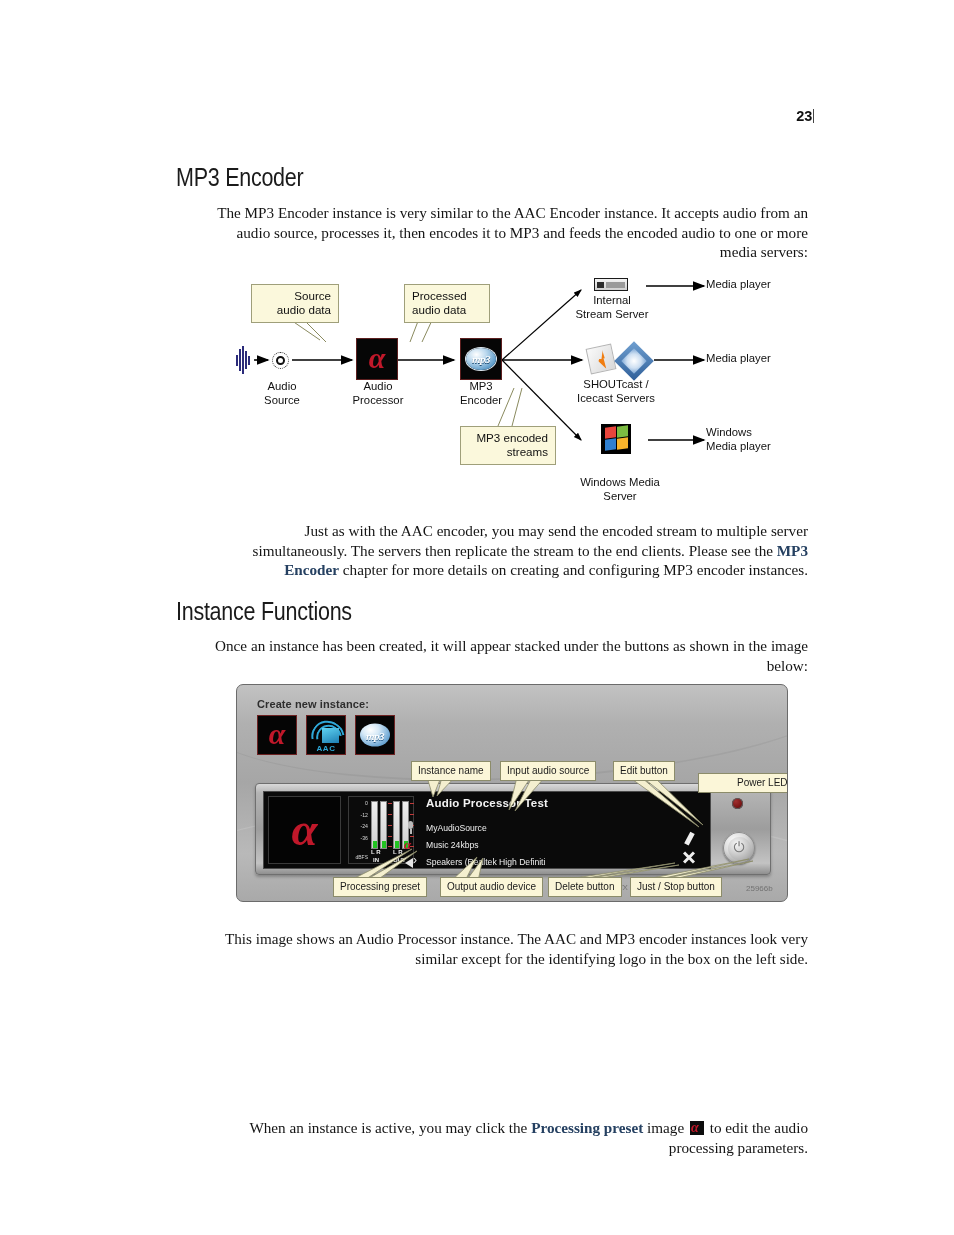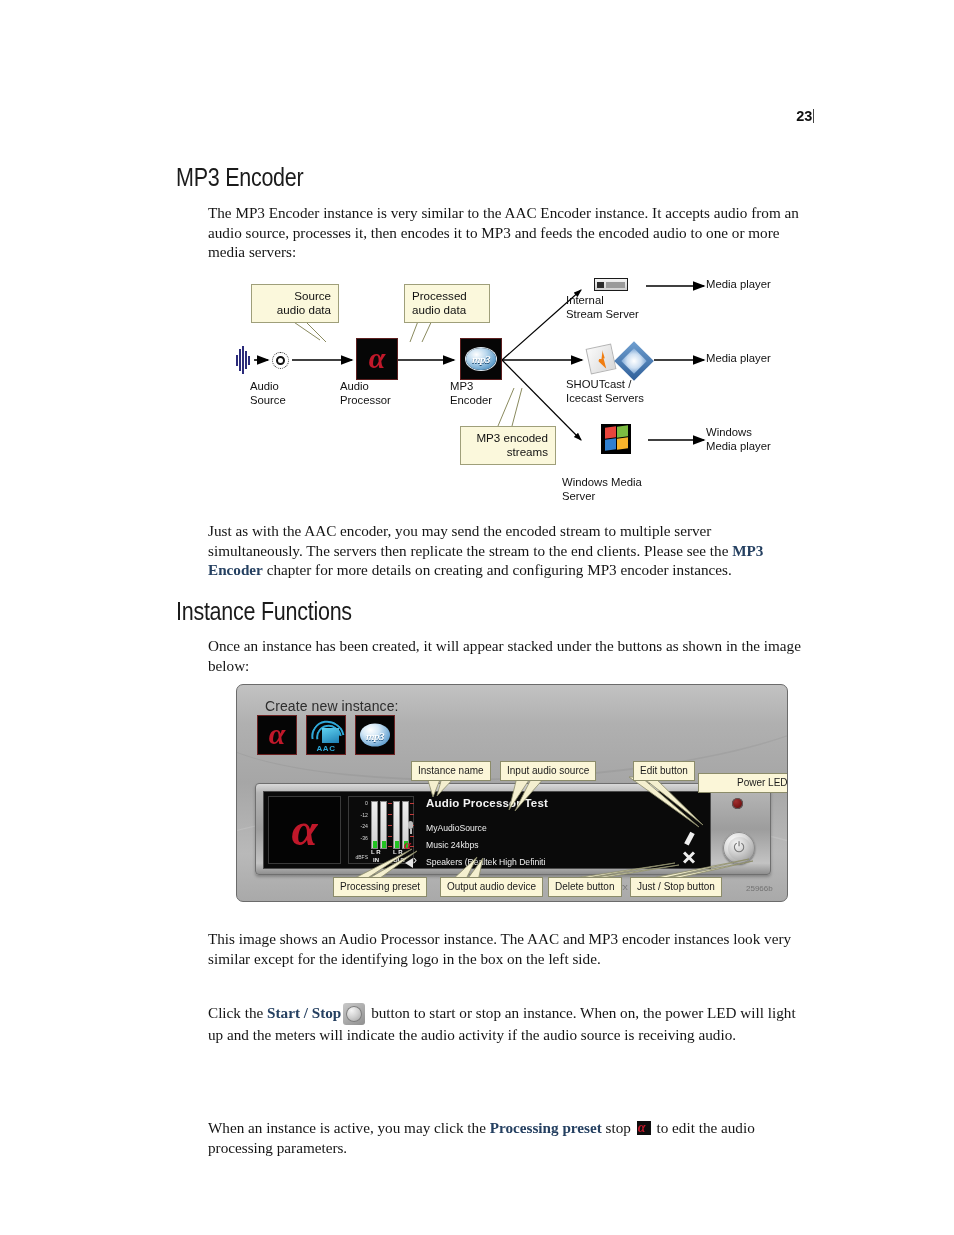--- a/index.html
+++ b/index.html
@@ -56,21 +56,21 @@
   
   p.body {
     position: absolute;
     margin: 0;
     left: 208px;
     width: 600px;
     font-family: "Liberation Serif", serif;
     font-size: 15.2px;
     line-height: 19.6px;
     color: #141414;
-    text-align: left;
+    text-align: right;
   }
   .lnk {
     color: #254061;
     font-weight: bold;
   }
 
   
   .inline-ico {
     display: inline-block;
     vertical-align: -4px;
@@ -157,21 +157,21 @@
   #diagram {
     position: absolute;
     left: 236px; top: 268px;
     width: 560px; height: 232px;
     font-family: "Liberation Sans", sans-serif;
     font-size: 11.3px;
     color: #111;
   }
   #diagram .node-label {
     position: absolute;
-    text-align: left;
+    text-align: center;
     line-height: 13.5px;
     white-space: pre-line;
   }
   
   .callout {
     position: absolute;
     background: #fbf8dc;
     border: 1px solid #9f9f7a;
     color: #111;
     font-size: 11.6px;
@@ -333,23 +333,24 @@
     transform: rotate(-3deg);
   }
   #appshot .swoosh2 {
     position:absolute; left:-80px; top:120px;
     width: 740px; height: 180px;
     border-radius: 50%;
     border-top: 2px solid rgba(255,255,255,0.13);
     transform: rotate(2deg);
   }
   .create-label {
-    position:absolute; left:28px; top:13px;
-    font-size: 14px; color:#2e2e2e;
+    position:absolute; left:20px; top:13px;
+    font-size: 11px; color:#2e2e2e;
     letter-spacing: 0.1px;
+    font-weight: bold;
   }
   .inst-btn {
     position:absolute; top:30px;
     width: 40px; height: 40px;
     background:#050505;
     border: 1px solid #6d2222;
     box-sizing:border-box;
     overflow:hidden;
   }
   #btn-alpha { left: 20px; }
@@ -772,33 +773,32 @@
         <polygon points="229,196 241,196 246,173"></polygon>
         <polygon points="318,196 332,196 438,178"></polygon>
         <polygon points="333,196 346,196 442,180"></polygon>
         <polygon points="400,196 414,196 512,174"></polygon>
         <polygon points="415,196 428,196 516,176"></polygon>
       </g>
     </svg>
 
     <div class="sc-callout" style="left:174px; top:76px;">Instance name</div>
     <div class="sc-callout" style="left:263px; top:76px;">Input audio source</div>
-    <div class="sc-callout" style="left:396px; top:76px;">Edit button</div>
+    <div class="sc-callout" style="left:376px; top:76px;">Edit button</div>
     <div class="sc-callout" style="left:461px; top:88px;padding-left:38px;">Power LED</div>
 
     <div class="sc-callout" style="left:96px; top:192px;">Processing preset</div>
     <div class="sc-callout" style="left:203px; top:192px;">Output audio device</div>
     <div class="sc-callout" style="left:311px; top:192px;">Delete button</div>
     <div class="sc-callout" style="left:393px; top:192px;">Just / Stop button</div>
 
     <div class="watermark" style="left:287px; top:197px;">/ O</div>
     <div class="watermark" style="left:378px; top:198px;">A/X</div>
     <div class="watermark" style="left:509px; top:199px;">25966b</div>
   </div>
 
   <p class="body" style="top:929px;">This image shows an Audio Processor instance. The AAC and MP3 encoder instances look very similar except for the identifying logo in the box on the left side.</p>
 
-  <p class="body" style="top:1003px;"><span>Click the </span><span class="lnk">Start / Stop</span><span class="inline-ico ico-power"><span class="pwr">⏻</span></span><span> button to start or stop an instance. When on, the power LED will light up and the meters will indicate the audio activity if the audio source is receiving audio.</span></p>
-
-
-  <p class="body" style="top:1118px;"><span>When an instance is active, you may click the </span><span class="lnk">Processing preset</span><span> stop </span><span class="inline-ico ico-preset"><span>α</span></span><span> to edit the audio processing parameters.</span></p>
+
+
+  <p class="body" style="top:1118px;"><span>When an instance is active, you may click the </span><span class="lnk">Processing preset</span><span> image </span><span class="inline-ico ico-preset"><span>α</span></span><span> to edit the audio processing parameters.</span></p>
 
 </div>
 
 </body></html>

